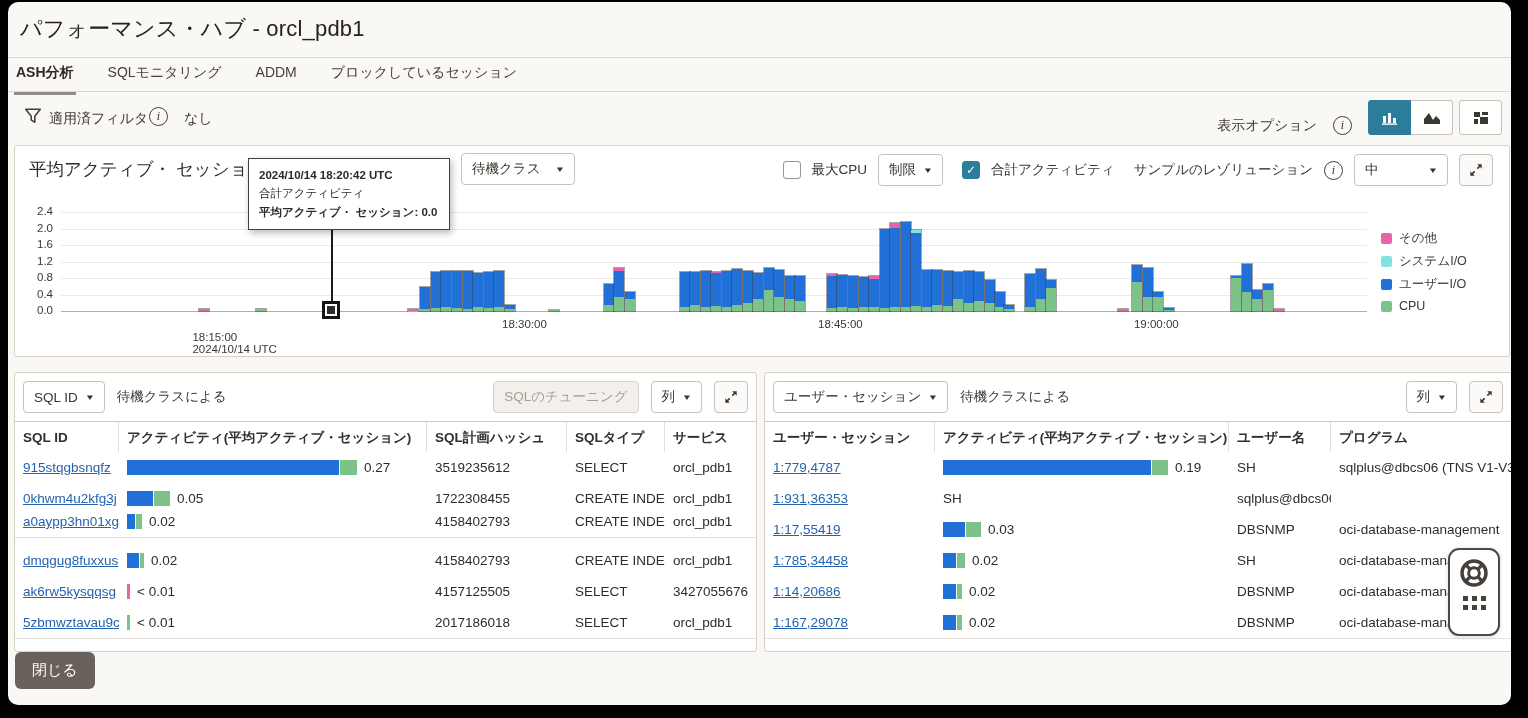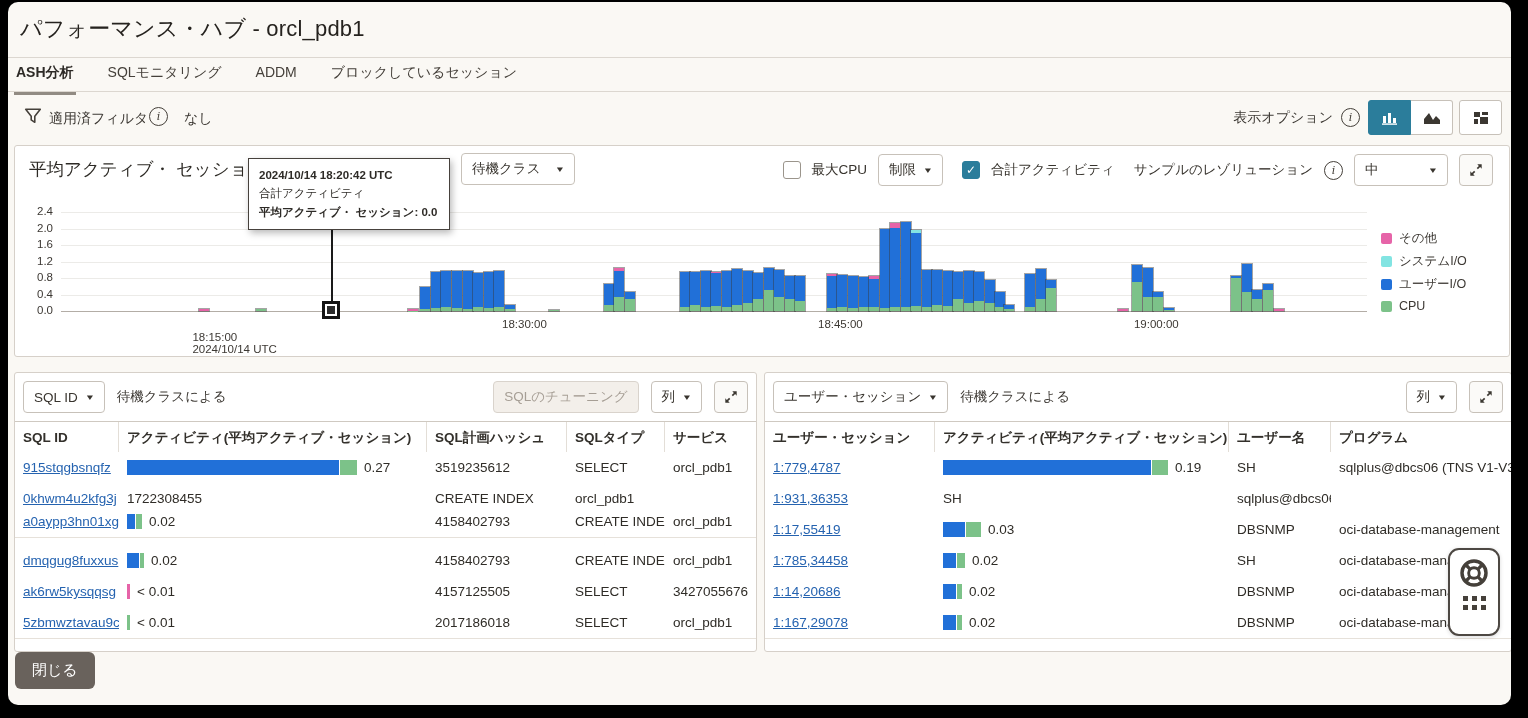--- a/index.html
+++ b/index.html
@@ -90,21 +90,21 @@
         </div>
     <div class="hline" style="left:8px;top:91px;width:1503px;"></div>
 
     <svg class="abs" style="left:24px;top:107px;" width="18" height="18" viewBox="0 0 16 16">
           <path d="M1.5 2 H14.5 L9.6 8.3 V13.6 L6.4 11.5 V8.3 Z" fill="none" stroke="#45403a" stroke-width="1.4" stroke-linejoin="round"></path>
         </svg>
     <div class="abs flt-label" style="left:49px;top:110px;">適用済フィルタ</div>
     <span class="abs info-icon" style="left:149px;top:107px;">i</span>
     <div class="abs flt-label" style="left:184px;top:110px;">なし</div>
 
-    <div class="abs" style="right:26px;top:100px;display:flex;align-items:center;gap:8px;margin-left:26px;">
+    <div class="abs" style="right:26px;top:100px;display:flex;align-items:flex-end;gap:16px;margin-left:26px;">
       <span class="flt-label">表示オプション</span>
       <span class="info-icon">i</span>
       <div class="view-group">
         <div class="vbtn first active">
           <svg width="18" height="16" viewBox="0 0 18 16">
                 <rect x="2" y="6" width="3" height="7" fill="#fff"></rect>
                 <rect x="7" y="3" width="3" height="10" fill="#fff"></rect>
                 <rect x="12" y="8" width="3" height="5" fill="#fff"></rect>
                 <rect x="1" y="13.4" width="15" height="1.4" fill="#fff"></rect>
               </svg>
@@ -476,20 +476,27 @@
                   <div class="seg" style="width: 17px; background: rgb(124, 194, 137);"></div>
                   <span class="val">0.27</span>
                 </div>
               </div>
               <div class="td">3519235612</div>
               <div class="td">SELECT</div>
               <div class="td">orcl_pdb1</div>
             </div>
             <div class="trow" style="grid-template-columns: 104px 308px 140px 98px 1fr; top: 110px;">
               <div class="td"><span class="link">0khwm4u2kfg3j</span></div>
+              <div class="td">
+                <div class="actbar">
+                  <div class="seg" style="width: 26px; background: rgb(33, 112, 216);"></div>
+                  <div class="seg" style="width: 16px; background: rgb(124, 194, 137);"></div>
+                  <span class="val">0.05</span>
+                </div>
+              </div>
               <div class="td">1722308455</div>
               <div class="td">CREATE INDEX</div>
               <div class="td">orcl_pdb1</div>
             </div>
             <div class="trow" style="grid-template-columns: 104px 308px 140px 98px 1fr; top: 133px;">
               <div class="td"><span class="link">a0aypp3hn01xg</span></div>
               <div class="td">
                 <div class="actbar">
                   <div class="seg" style="width: 8px; background: rgb(33, 112, 216);"></div>
                   <div class="seg" style="width: 6px; background: rgb(124, 194, 137);"></div>

